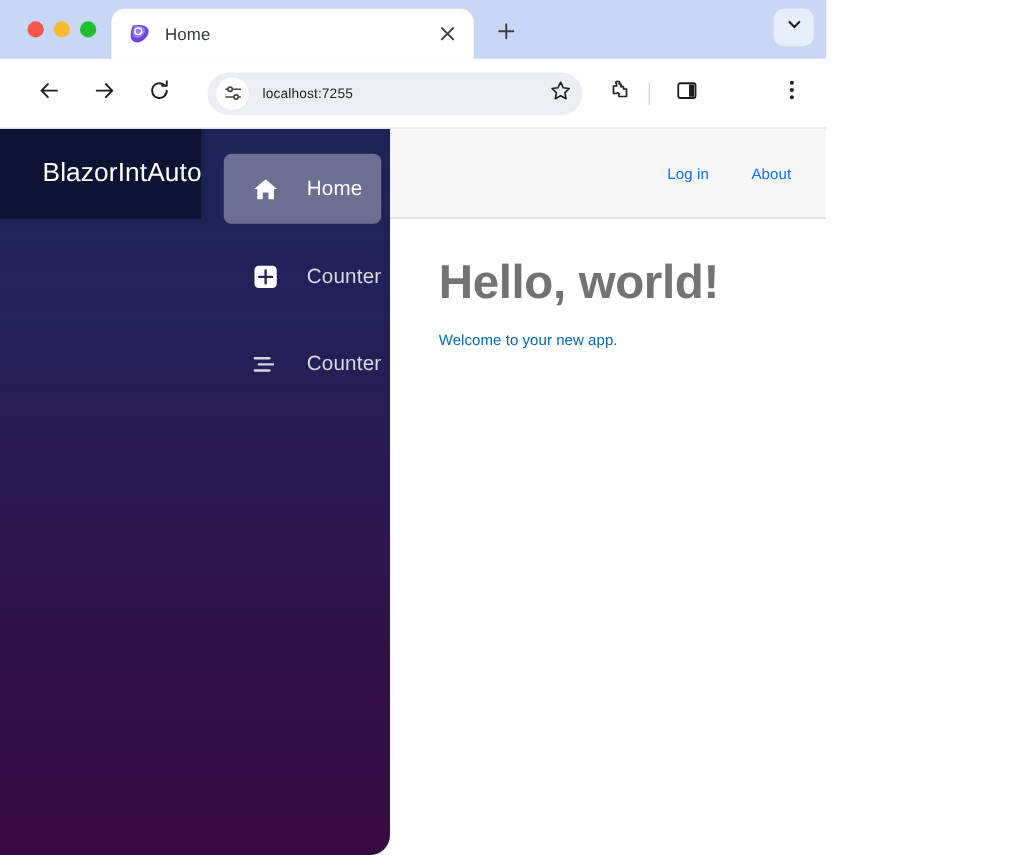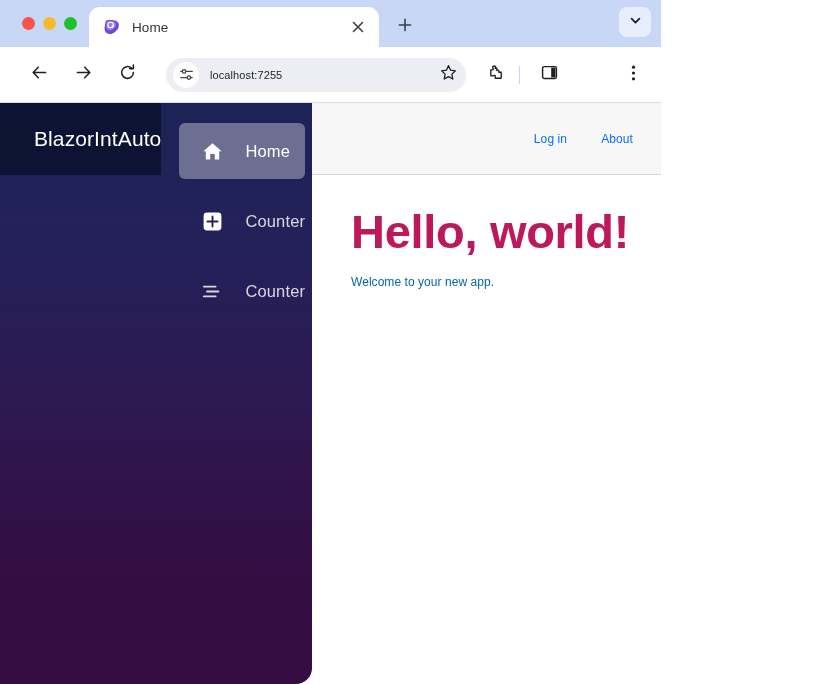--- a/index.html
+++ b/index.html
@@ -144,21 +144,21 @@
     border-bottom: 1px solid #d4d4d4;
     display: flex; align-items: center; justify-content: flex-end;
     padding-right: 28px;
   }
   .top-link {
     color: #0d6efd; font-size: 12px; margin-left: 34px;
     text-decoration: none; letter-spacing: .1px;
   }
   .content { flex: 1; background: #ffffff; padding: 30px 0 0 39px; }
   .content h1 {
-    font-size: 47px; font-weight: bold; color: #be185d;
+    font-size: 38px; font-weight: bold; color: #737373;
     letter-spacing: -.3px; line-height: 1.15;
   }
   .content p {
     font-size: 12px; color: #0369a1; margin-top: 16px;
     letter-spacing: .05px;
   }
 </style>
 </head>
 <body>
 

